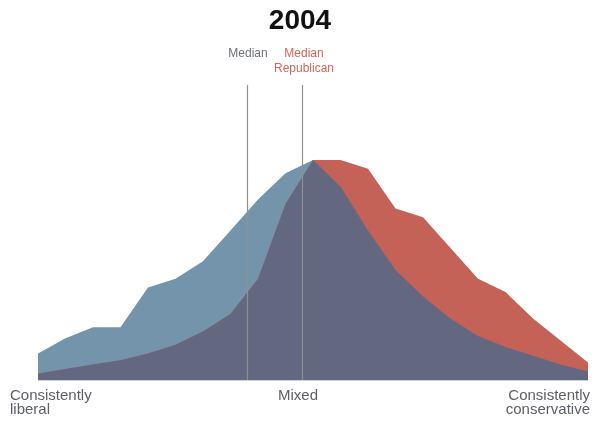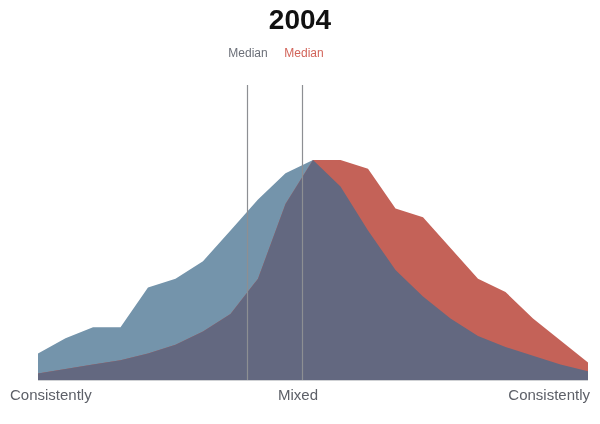--- a/index.html
+++ b/index.html
@@ -89,20 +89,21 @@
 <div id="figure">
 
   <div id="chart-title">2004</div>
 
   <div id="median-democrat-label" class="median-label">
     <div>Median</div>
   </div>
 
   <div id="median-republican-label" class="median-label">
     <div>Median</div>
+    <div>Republican</div>
   </div>
 
   <svg id="plot-svg" width="600" height="424">
     <defs>
       <clipPath id="clip-dem">
         <path id="path-dem-clip" d="M 38 380 L 38.00 353.60 L 65.50 338.20 L 93.00 327.20 L 120.50 327.20 L 148.00 287.60 L 175.50 278.80 L 203.00 261.20 L 230.50 230.40 L 258.00 199.60 L 285.50 173.20 L 313.00 160.00 L 340.50 186.40 L 368.00 230.40 L 395.50 270.00 L 423.00 296.40 L 450.50 318.40 L 478.00 336.00 L 505.50 347.00 L 533.00 355.80 L 560.50 364.60 L 588.00 371.20 L 588 380 Z"></path>
       </clipPath>
     </defs>
 
     <path id="area-democrat" d="M 38 380 L 38.00 353.60 L 65.50 338.20 L 93.00 327.20 L 120.50 327.20 L 148.00 287.60 L 175.50 278.80 L 203.00 261.20 L 230.50 230.40 L 258.00 199.60 L 285.50 173.20 L 313.00 160.00 L 340.50 186.40 L 368.00 230.40 L 395.50 270.00 L 423.00 296.40 L 450.50 318.40 L 478.00 336.00 L 505.50 347.00 L 533.00 355.80 L 560.50 364.60 L 588.00 371.20 L 588 380 Z" fill="#7494ab"></path>
@@ -112,21 +113,23 @@
     </g>
 
     <line id="median-democrat-line" x1="247.5" y1="85" x2="247.5" y2="380" stroke="#8d8f93" stroke-width="1.2"></line>
     <line id="median-republican-line" x1="302.5" y1="85" x2="302.5" y2="380" stroke="#8d8f93" stroke-width="1.2"></line>
 
     <line id="baseline" x1="38" y1="380.5" x2="588" y2="380.5" stroke="#cfd1d4" stroke-width="1"></line>
   </svg>
 
   <div id="axis-left-label" class="axis-label">
     <div>Consistently</div>
+    <div>liberal</div>
   </div>
 
   <div id="axis-mid-label" class="axis-label">Mixed</div>
 
   <div id="axis-right-label" class="axis-label">
     <div>Consistently</div>
+    <div>conservative</div>
   </div>
 
 </div>
 
 </body></html>

